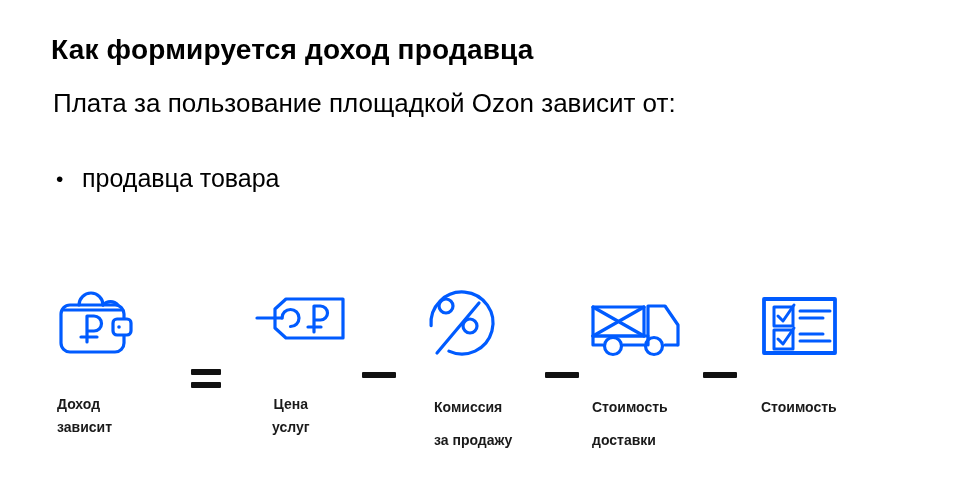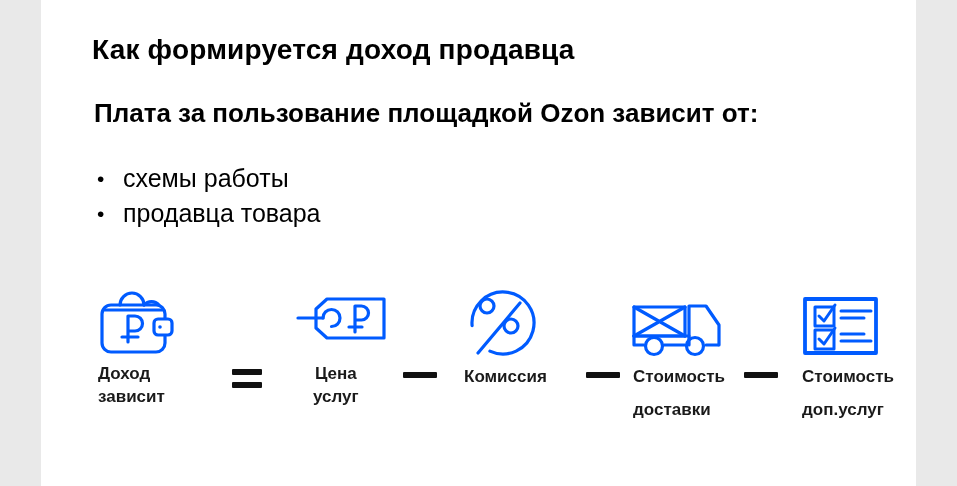--- a/index.html
+++ b/index.html
@@ -1,67 +1,64 @@
 <!DOCTYPE html>
 <html style="--slide-bg: #FFFFFF; --icon-blue: #005BFF; --title-text: #000000; --label-text: #1A1A1A; --operator: #111111;"><head>
 <meta charset="utf-8">
 <style>
   html,body{margin:0;padding:0;background:#e9e9e9;}
   .slide{
     position:relative;
-    width:875px;height:486px;
+    width:957px;height:486px;
     background:var(--slide-bg,#fff);
     font-family:"Liberation Sans","DejaVu Sans",sans-serif;
     overflow:hidden;
     margin:0 auto;
   }
   .title{
     position:absolute;left:51px;top:34px;
     font-size:28px;font-weight:bold;color:var(--title-text,#000);
     white-space:nowrap;letter-spacing:.2px;
   }
   .subtitle{
-    position:absolute;left:53px;top:98px;
-    font-size:26px;color:var(--title-text,#000);white-space:nowrap;font-weight:bold;
+    position:absolute;left:53px;top:88px;
+    font-size:26px;color:var(--title-text,#000);white-space:nowrap;
   }
   .bullets{
     position:absolute;left:56px;top:161px;
     margin:0;padding:0;list-style:none;
     font-size:25px;color:var(--title-text,#000);
   }
   .bullets li{line-height:35px;white-space:nowrap;}
   .bullets .dot{display:inline-block;width:26px;font-size:21px;vertical-align:1px;}
   .icon{position:absolute;color:var(--icon-blue,#005BFF);}
   .icon svg{display:block;}
   .flabel{
     position:absolute;
-    font-size:17px;font-weight:bold;color:var(--label-text,#1a1a1a);
+    font-size:14px;font-weight:bold;color:var(--label-text,#1a1a1a);margin-top:31px;
   }
   .flabel span{display:block;white-space:nowrap;}
   .flabel.tight span{line-height:23px;}
   .flabel.loose span{line-height:33px;}
   .op{position:absolute;}
   .bar{height:6px;background:var(--operator,#111);border-radius:1px;}
   .eq .bar{width:30px;}
   .eq .bar + .bar{margin-top:7px;}
   .minus .bar{width:34px;}
 </style>
 </head>
 <body>
 
 <div class="slide">
 
   <div class="title">Как формируется доход продавца</div>
 
   <div class="subtitle">Плата за пользование площадкой Ozon зависит от:</div>
 
   <ul class="bullets">
-    <li>
-      <span class="dot">•</span><span>схемы работы</span>
-    </li>
     <li>
       <span class="dot">•</span><span>продавца товара</span>
     </li>
   </ul>
 
   <div class="icon" style="left:59px;top:290px;">
     <svg width="78" height="64" viewBox="0 0 78 64" fill="none" stroke="currentColor" stroke-width="3.2" stroke-linecap="round" stroke-linejoin="round">
       <path d="M20 15 A12 12 0 0 1 44 15"></path>
       <path d="M44 15 A10 10 0 0 1 59 15"></path>
       <rect x="2" y="15" width="63" height="47" rx="9"></rect>
@@ -99,22 +96,23 @@
   </div>
 
   <div class="icon" style="left:426px;top:286px;">
     <svg width="72" height="74" viewBox="0 0 72 74" fill="none" stroke="currentColor" stroke-width="3.2" stroke-linecap="round" stroke-linejoin="round">
       <path d="M5.1 39.7 A31 31 0 1 1 22.9 65.1"></path>
       <path d="M11 67 L53 17"></path>
       <circle cx="20" cy="20" r="7"></circle>
       <circle cx="44" cy="40" r="7"></circle>
     </svg>
   </div>
-  <div class="flabel loose" style="left:423px;top:360px;">
+  <div class="flabel loose" style="left:434px;top:360px;">
     <span>Комиссия</span>
+    <span>за продажу</span>
   </div>
 
   <div class="op minus" style="left:545px;top:372px;" aria-label="−">
     <div class="bar"></div>
   </div>
 
   <div class="icon" style="left:591px;top:299px;">
     <svg width="100" height="62" viewBox="0 0 100 62" fill="none" stroke="currentColor" stroke-width="3.2" stroke-linecap="round" stroke-linejoin="round">
       <rect x="2" y="8" width="51" height="29"></rect>
       <path d="M2 8 L53 37 M53 8 L2 37"></path>
@@ -139,16 +137,15 @@
       <rect x="2" y="4" width="71" height="54" stroke-width="3.8"></rect>
       <rect x="12" y="12" width="19" height="19"></rect>
       <path d="M16 21 L21 26 L32 10"></path>
       <rect x="12" y="35" width="19" height="19"></rect>
       <path d="M16 44 L21 49 L32 33"></path>
       <path d="M38 16 H68 M38 23 H61 M38 39 H61 M38 46 H68"></path>
     </svg>
   </div>
   <div class="flabel loose" style="left:761px;top:360px;">
     <span>Стоимость</span>
-    <span>доп.услуг</span>
   </div>
 
 </div>
 
 </body></html>

